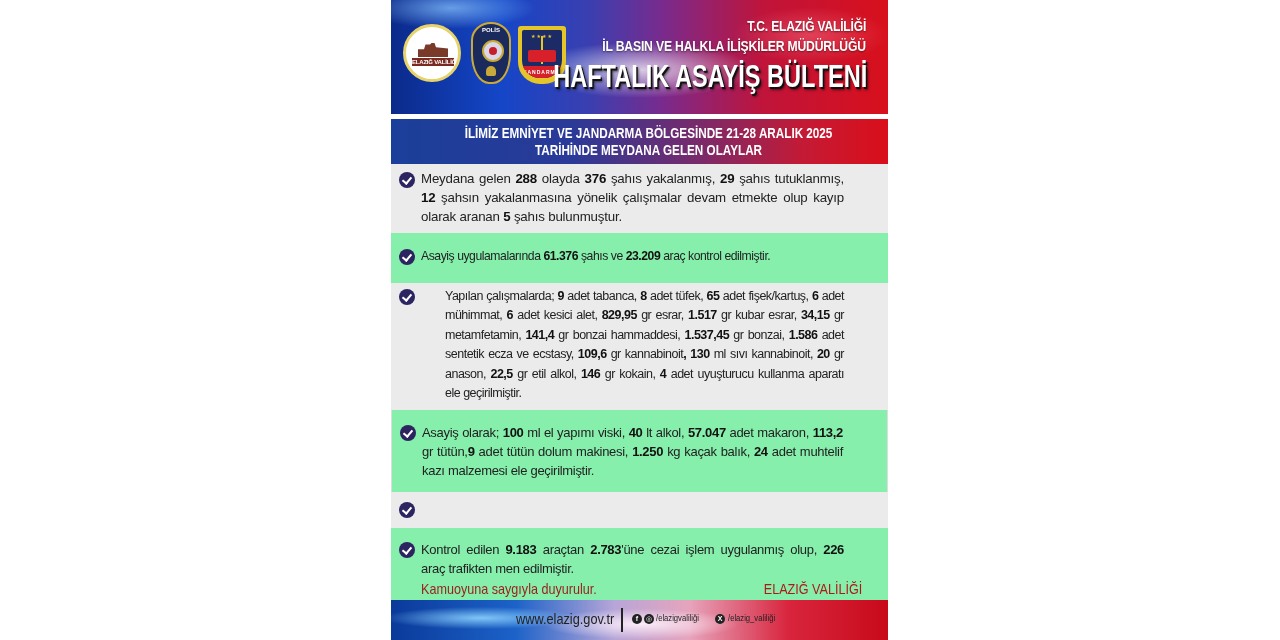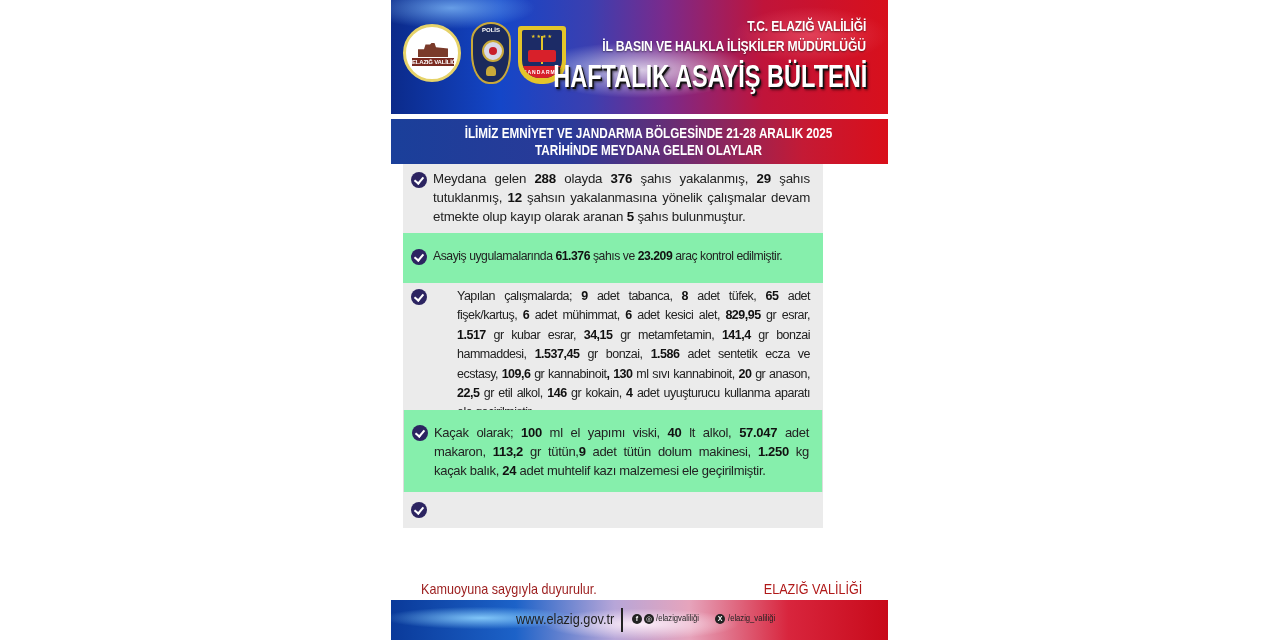--- a/index.html
+++ b/index.html
@@ -91,21 +91,21 @@
     background: linear-gradient(90deg, #1a3f9a 0%, #2a3a98 35%, #7a2a6a 60%, #c41a35 80%, #de0c14 100%);
     color:#fff; text-align:center; font-weight:bold;
   }
   .date-band .l {
     display:block; font-size:15px; line-height:17px; white-space:nowrap;
     transform:scaleX(0.78); transform-origin:center;
   }
   .date-band .l1 { margin-top:5px; }
   
   .section {
-    position:absolute; left:12px; width:420px; box-sizing:border-box; padding:0 13px 0 30px;
+    position:absolute; left:0; width:497px; box-sizing:border-box; padding:0 44px 0 30px;
     color:#222; font-size:13px; line-height:19.2px;
   }
   .section.gray { background:#ebebeb; }
   .section.white { background:#86efac; }
   .section .check {
     position:absolute; left:8px; width:16px; height:16px; border-radius:50%; background:#2c2461;
   }
   .section .check::after {
     content:""; position:absolute; left:5px; top:3px; width:4px; height:7px;
     border-right:2px solid #fff; border-bottom:2px solid #fff; transform:rotate(40deg);
@@ -212,28 +212,34 @@
   <div class="section gray sec3">
     <span class="check"></span>
     <div class="text">
         <p><span>Yapılan çalışmalarda; </span><b>9</b><span> adet tabanca, </span><b>8</b><span> adet tüfek, </span><b>65</b><span> adet fişek/kartuş, </span><b>6</b><span> adet mühimmat, </span><b>6</b><span> adet kesici alet, </span><b>829,95</b><span> gr esrar, </span><b>1.517</b><span> gr kubar esrar, </span><b>34,15</b><span> gr metamfetamin, </span><b>141,4</b><span> gr bonzai hammaddesi, </span><b>1.537,45</b><span> gr bonzai, </span><b>1.586</b><span> adet sentetik ecza ve ecstasy, </span><b>109,6</b><span> gr kannabinoit</span><b>, 130</b><span> ml sıvı  kannabinoit, </span><b>20</b><span> gr anason, </span><b>22,5</b><span> gr etil alkol, </span><b>146</b><span> gr kokain,  </span><b>4</b><span> adet uyuşturucu kullanma aparatı ele geçirilmiştir.</span></p>
       </div>
   </div>
 
   <div class="section white sec4">
     <span class="check"></span>
     <div class="text">
-        <p><span>Kaçak olarak; </span><b>100</b><span> ml el yapımı viski, </span><b>40</b><span> lt alkol, </span><b>57.047</b><span> adet makaron, </span><b>113,2</b><span> gr tütün,</span><b>9</b><span> adet tütün dolum makinesi, </span><b>1.250</b><span> kg kaçak balık, </span><b>24</b><span> adet muhtelif kazı malzemesi ele geçirilmiştir.</span></p>
+        <p><span>Asayiş olarak; </span><b>100</b><span> ml el yapımı viski, </span><b>40</b><span> lt alkol, </span><b>57.047</b><span> adet makaron, </span><b>113,2</b><span> gr tütün,</span><b>9</b><span> adet tütün dolum makinesi, </span><b>1.250</b><span> kg kaçak balık, </span><b>24</b><span> adet muhtelif kazı malzemesi ele geçirilmiştir.</span></p>
       </div>
   </div>
 
   <div class="section gray sec5">
     <span class="check"></span>
   </div>
 
+  <div class="section white sec6">
+    <span class="check"></span>
+    <div class="text">
+        <p><span>Kontrol edilen </span><b>9.183</b><span> araçtan </span><b>2.783</b><span>'üne cezai işlem uygulanmış olup, </span><b>226</b><span> araç trafikten men edilmiştir.</span></p>
+      </div>
+  </div>
 
   <div class="closing-left">Kamuoyuna saygıyla duyurulur.</div>
   <div class="closing-right">ELAZIĞ VALİLİĞİ</div>
 
   <div class="footer">
     <span class="url">www.elazig.gov.tr</span>
     <span class="sep"></span>
     <span class="soc fb">f</span>
     <span class="soc ig">◎</span>
     <span class="h1">/elazigvaliliği</span>

